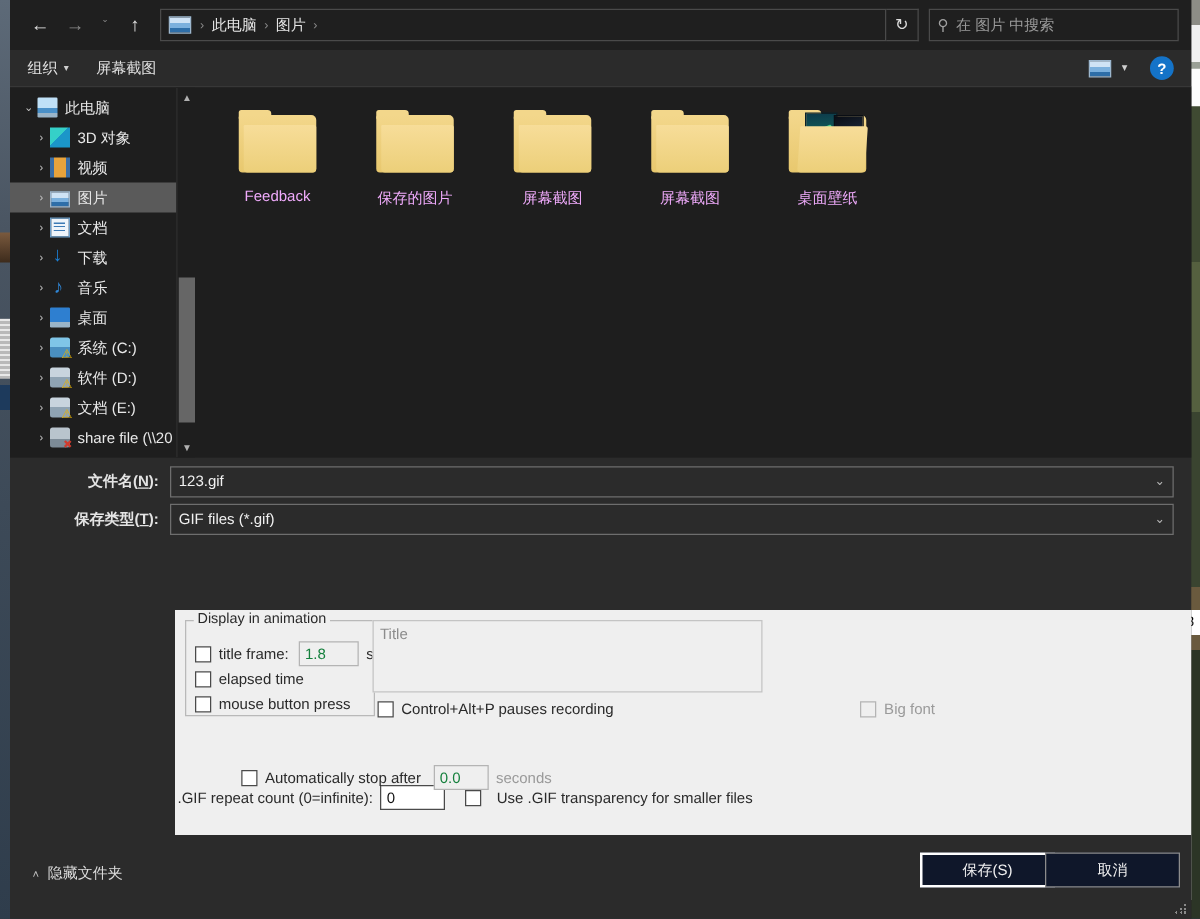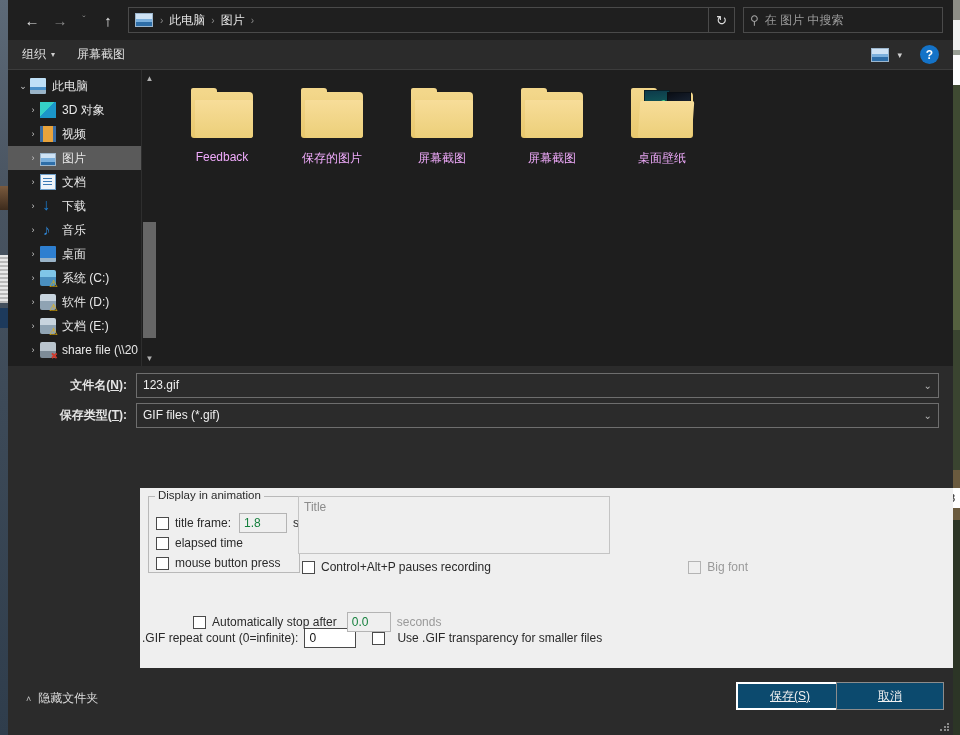--- a/index.html
+++ b/index.html
@@ -357,22 +357,22 @@
     background: #2b2b2b;
   }
   #hidden-folders {
     position: absolute; left: 18px; top: 22px;
     color: #dcdcdc; font-size: 12px; cursor: pointer;
     display: flex; align-items: center; gap: 7px;
   }
   #hf-caret { font-size: 9px; color: #c0c0c0; }
   .dlg-btn {
     position: absolute; top: 14px; width: 108px; height: 28px;
-    background: #0c4a6e; color: #f0f0f0; font-size: 12px;
-    display: flex; align-items: center; justify-content: center; cursor: pointer; text-decoration: underline;
+    background: #0f172a; color: #f0f0f0; font-size: 12px;
+    display: flex; align-items: center; justify-content: center; cursor: pointer;
   }
   #save-btn { right: 109px; border: 2px solid #ffffff; }
   #cancel-btn { right: 9px; border: 1px solid #8c8c8c; }
   #grip {
     position: absolute; right: 4px; bottom: 3px; width: 10px; height: 10px;
     background-image:
       radial-gradient(circle 1px at 2px 8px, #8a8a8a 99%, transparent),
       radial-gradient(circle 1px at 6px 8px, #8a8a8a 99%, transparent),
       radial-gradient(circle 1px at 9px 8px, #8a8a8a 99%, transparent),
       radial-gradient(circle 1px at 6px 5px, #8a8a8a 99%, transparent),

